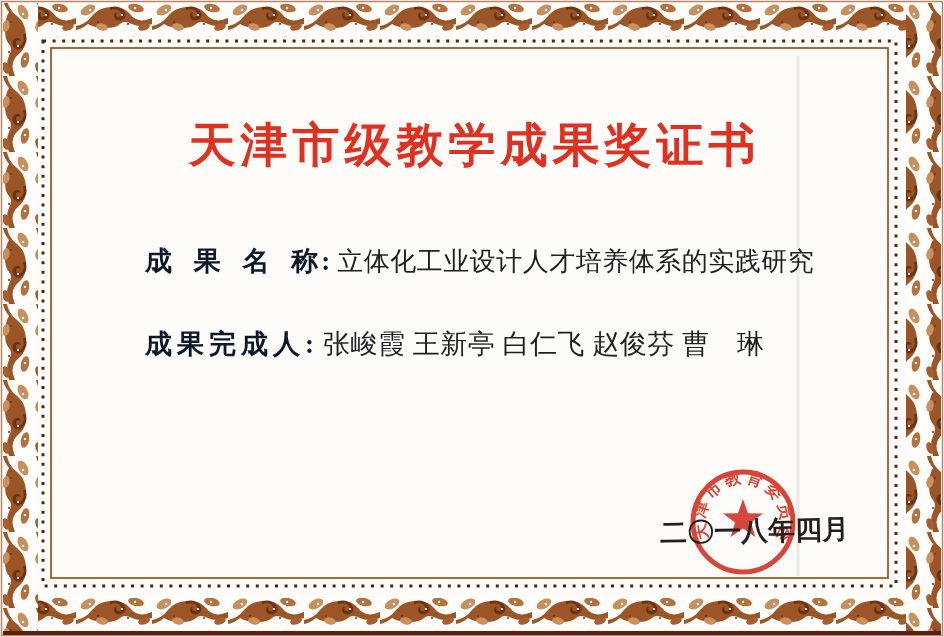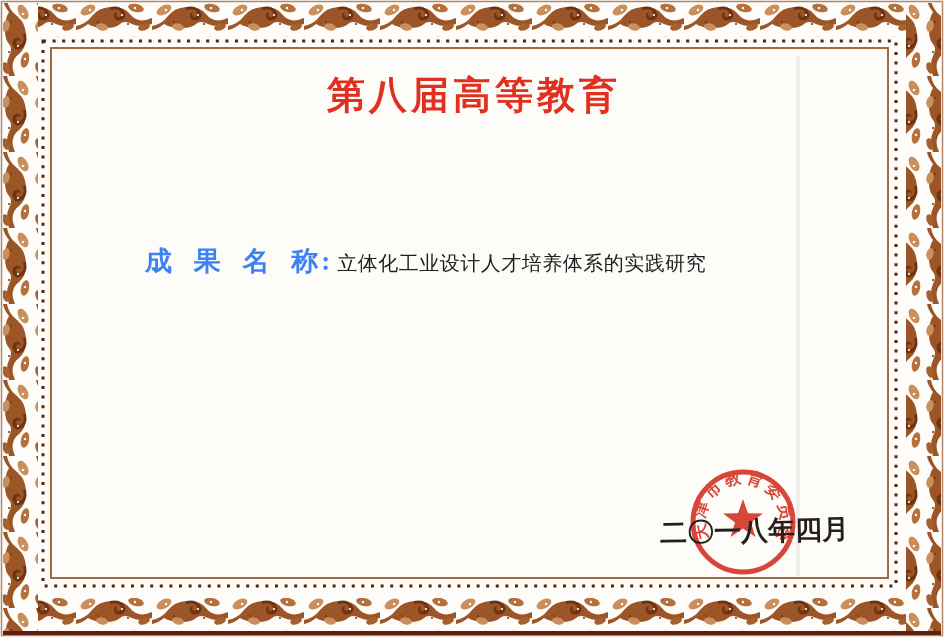--- a/index.html
+++ b/index.html
@@ -23,25 +23,25 @@
     position: absolute; top: 122px; left: 0; right: 0;
     text-align: center; line-height: 1;
     font-size: 47px; font-weight: 700; letter-spacing: 5px; text-indent: 5px;
     color: #e1301f;
   }
   .row { position: absolute; left: 118px; line-height: 1.1; white-space: pre; font-size: 27px; color: #1c1c1c; }
   .row1 { top: 217px; }
   .row2 { top: 300px; }
   .row3 { top: 381px; }
   .row4 { top: 466px; }
-  .lbl { font-weight: 700; letter-spacing: 3px; color: #3b82f6; }
+  .lbl { font-weight: 700; letter-spacing: 3px; color: #0f172a; }
   .row1 .lbl, .row4 .lbl { word-spacing: 9px; }
   .row2 .lbl { letter-spacing: 5px; }
   .val { font-weight: 400; letter-spacing: 0.5px; margin-left: 4px; color: #1f1f1f; }
-  .row1 .val { font-size: 20px; }
+  .row1 .val { font-size: 26px; }
 
   .seal-svg { position: absolute; left: 687px; top: 466px; width: 112px; height: 112px; opacity: 0.93; }
   .date {
     position: absolute; left: 660px; top: 518px;
     font-size: 27px; font-weight: 600; line-height: 1;
     letter-spacing: 0px; color: #221f1c;
     transform: rotate(-1.2deg); white-space: pre;
   }
   .crease {
     position: absolute; left: 796px; top: 56px; width: 4px; height: 520px;
@@ -81,24 +81,27 @@
 
     <rect x="3" y="631" width="938" height="4" fill="#5e1f10"></rect>
 
     <rect x="43" y="41" width="853" height="545" fill="none" stroke="#4f2410" stroke-width="3" stroke-dasharray="3 6.6"></rect>
 
     <rect x="51" y="48" width="837" height="530" fill="none" stroke="#9c5a2a" stroke-width="1.8"></rect>
   </svg>
 
   <div class="crease"></div>
 
-  <div class="title1">第八届高等教育</div>
+  <div class="title2">天津市级教学成果奖证书</div>
 
   <div class="row row1">
     <span class="lbl">成 果 名 称:</span><span class="val">立体化工业设计人才培养体系的实践研究</span>
+  </div>
+  <div class="row row2">
+    <span class="lbl">成果完成人:</span><span class="val">张峻霞 王新亭 白仁飞 赵俊芬 曹　琳</span>
   </div>
 
   <svg class="seal-svg" viewBox="0 0 112 112" xmlns="http://www.w3.org/2000/svg">
     <defs>
       <path id="sealArc" d="M 23.1 74 A 38 38 0 1 1 88.9 74" fill="none"></path>
     </defs>
     <circle cx="56" cy="56" r="50" fill="none" stroke="#d5392b" stroke-width="5"></circle>
     <polygon points="56,33 60.94,47.2 75.97,47.51 63.99,56.6 68.34,70.99 56,62.4 43.66,70.99 48.01,56.6 36.03,47.51 51.06,47.2" fill="#d5392b"></polygon>
     <text font-size="16" font-weight="700" fill="#d5392b" letter-spacing="4" font-family="Liberation Serif, DejaVu Serif, serif">
       <textPath xlink:href="#sealArc" href="#sealArc" startOffset="2">天津市教育委员会</textPath>

